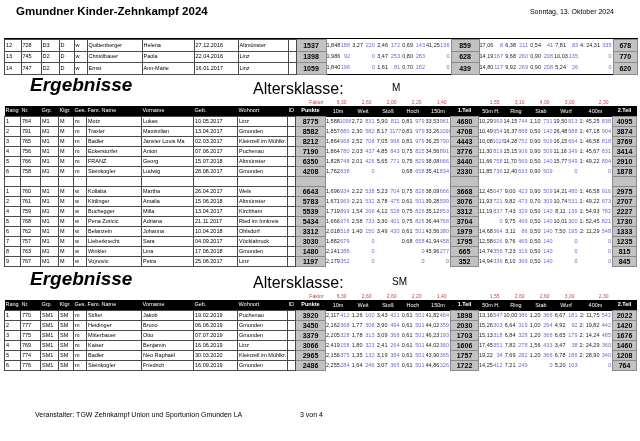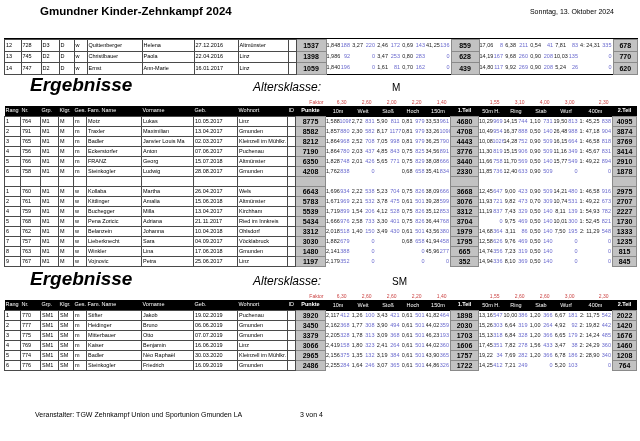--- a/index.html
+++ b/index.html
@@ -1,21 +1,21 @@
 <!DOCTYPE html>
 <html><head>
 <meta charset="utf-8">
 <style>
   html,body{margin:0;padding:0;background:#e8e8e8;}
   .page{position:relative;width:640px;height:441px;background:#ffffff;overflow:hidden;
         font-family:"Liberation Sans",sans-serif;color:#000;}
-  .title{position:absolute;left:40px;top:5px;font-size:11.5px;font-weight:bold;letter-spacing:0;}
+  .title{position:absolute;left:16px;top:5px;font-size:11.5px;font-weight:bold;letter-spacing:0;}
   .date{position:absolute;right:26px;top:8px;font-size:7px;}
   .section-heading{position:absolute;font-size:19px;font-weight:bold;font-style:italic;}
-  .class-label{position:absolute;font-size:12px;font-style:italic;}
+  .class-label{position:absolute;font-size:16px;}
   .class-value{position:absolute;font-size:10px;}
   table{border-collapse:collapse;table-layout:fixed;width:632px;}
   td{padding:0;margin:0;overflow:hidden;white-space:nowrap;font-size:5.5px;line-height:1;height:9px;vertical-align:middle;}
   .trow td{height:10.5px;}
   .c{border:0.5px solid #4a4a4a;padding:0 1px;font-size:5.5px;}
   .sum{background:#c2c2c2;border:0.5px solid #8a8a8a;font-weight:bold;font-size:7px;text-align:center;}
   .val{text-align:right;padding-right:2px;color:#222;}
   .pts{text-align:right;padding-right:1px;color:#6a6ace;}
   tr.hdr td{background:#000;color:#fff;font-size:5.5px;padding:0 1px;height:10px;border:none;}
   tr.hdr td.ev{text-align:center;}

